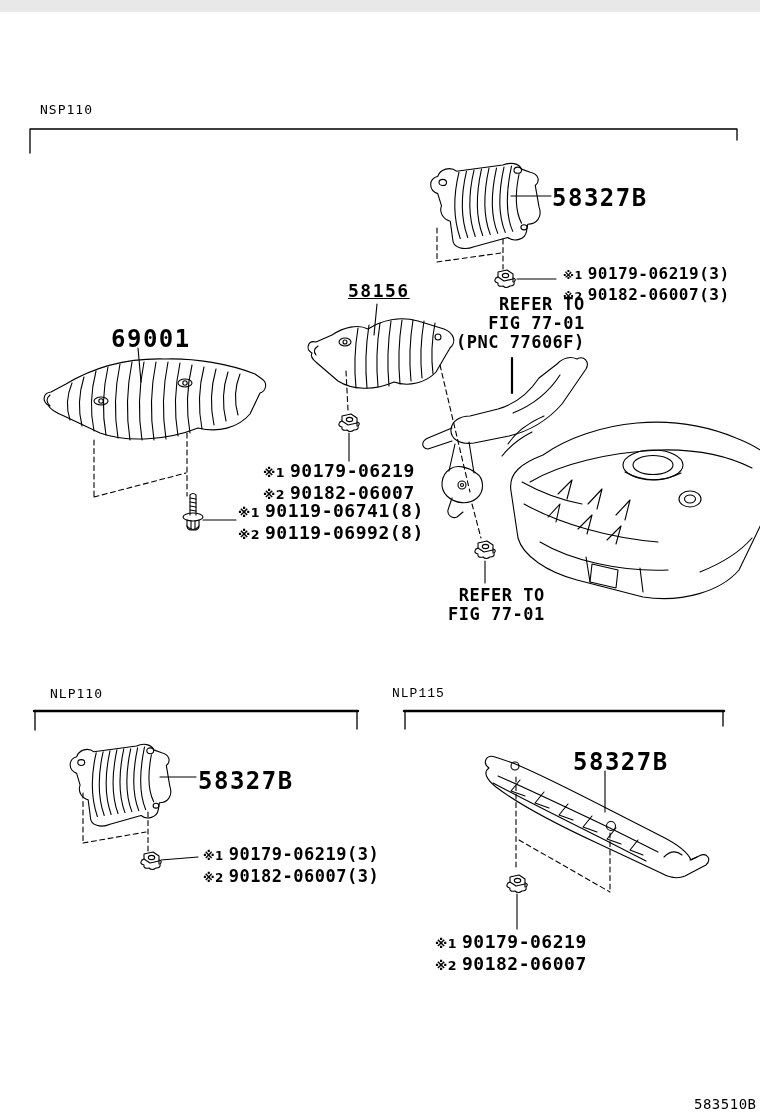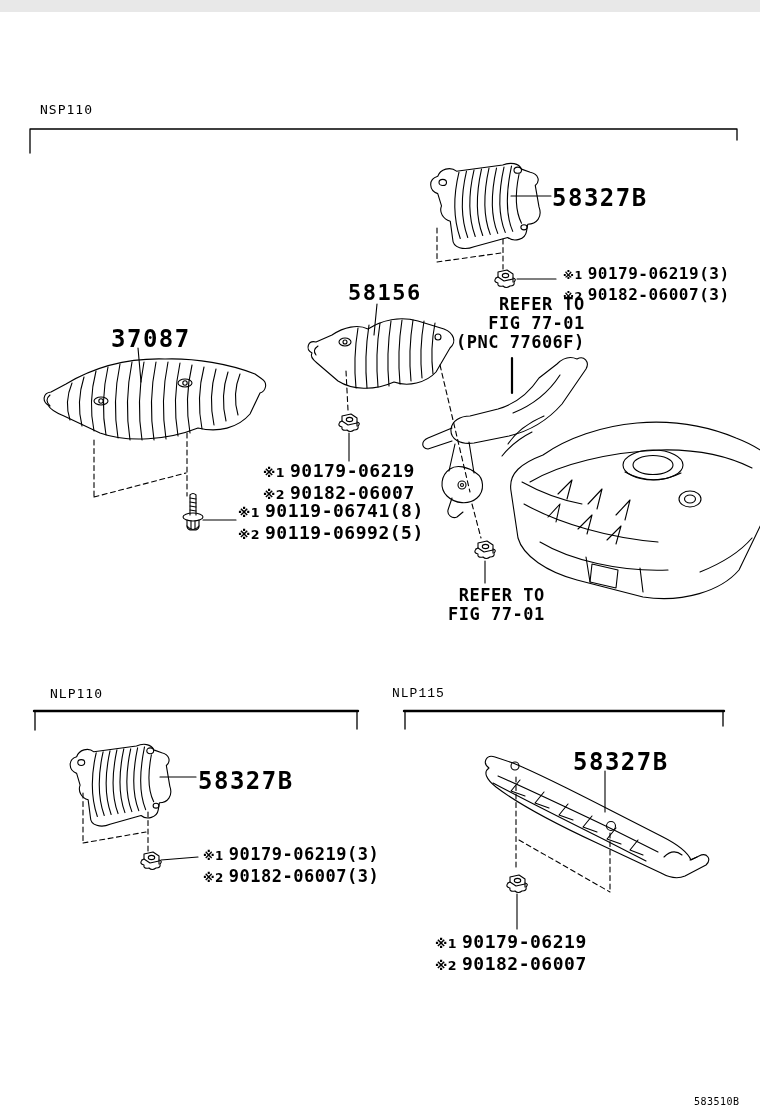--- a/index.html
+++ b/index.html
@@ -5,29 +5,29 @@
   html,body{margin:0;padding:0;background:#e8e8e8;}
   #stage{
     position:relative;width:760px;height:1112px;margin:12px auto;
     background:#ffffff;overflow:hidden;
     font-family:"DejaVu Sans Mono", monospace;color:#000;
   }
   #art{position:absolute;left:0;top:0;}
   .lbl{position:absolute;white-space:nowrap;color:#000;}
   .seccode{font-size:13px;letter-spacing:1px;font-weight:500;}
   .part{font-weight:bold;font-size:24px;letter-spacing:1.5px;}
-  .part.big{font-size:22px;}
+  .part.big{font-size:18px;text-decoration:underline;}
   .note{font-weight:bold;font-size:17px;line-height:19px;letter-spacing:0.5px;text-align:right;}
   .fast{font-weight:bold;}
   .f-row{display:flex;align-items:baseline;}
   .fs16 .f-row{font-size:16px;line-height:19px;letter-spacing:0.5px;}
   .fs17 .f-row{font-size:17px;line-height:20px;letter-spacing:0.5px;}
   .fs18 .f-row{font-size:18px;line-height:20px;letter-spacing:0.5px;}
   .ref{font-family:"DejaVu Sans", sans-serif;font-size:0.7em;font-weight:700;margin-right:5px;}
-  .figcode{font-size:10px;letter-spacing:0.5px;}
+  .figcode{font-size:14px;letter-spacing:0.5px;}
   svg *{vector-effect:non-scaling-stroke;}
 </style>
 </head>
 <body>
 
 <div id="stage">
 
   <svg id="art" width="760" height="1112" viewBox="0 0 760 1112" fill="none" stroke="#000" stroke-width="1.1" stroke-linecap="round" stroke-linejoin="round">
 
     <defs>
@@ -195,21 +195,21 @@
     <use href="#nutIcon" transform="translate(517,873)"></use>
     <path d="M517 882 V917"></path>
   </svg>
 
   <div class="lbl seccode" style="left:40px;top:90px;">NSP110</div>
   <div class="lbl seccode" style="left:50px;top:674px;">NLP110</div>
   <div class="lbl seccode" style="left:392px;top:674px;font-family:Liberation Mono, monospace;">NLP115</div>
 
   <div class="lbl part" style="left:552px;top:172px;">58327B</div>
   <div class="lbl part big" style="left:348px;top:268px;">58156</div>
-  <div class="lbl part" style="left:111px;top:313px;">37087</div>
+  <div class="lbl part" style="left:111px;top:313px;">69001</div>
   <div class="lbl part" style="left:198px;top:755px;">58327B</div>
   <div class="lbl part" style="left:573px;top:736px;">58327B</div>
 
   <div class="lbl fast fs16" style="left:563px;top:252px;">
     <div class="f-row">
       <span class="ref">※1</span>
       <span class="num">90179-06219(3)</span>
     </div>
     <div class="f-row">
       <span class="ref">※2</span>
@@ -228,21 +228,21 @@
     </div>
   </div>
 
   <div class="lbl fast fs18" style="left:238px;top:489px;">
     <div class="f-row">
       <span class="ref">※1</span>
       <span class="num">90119-06741(8)</span>
     </div>
     <div class="f-row">
       <span class="ref">※2</span>
-      <span class="num">90119-06992(5)</span>
+      <span class="num">90119-06992(8)</span>
     </div>
   </div>
 
   <div class="lbl fast fs17" style="left:203px;top:832px;">
     <div class="f-row">
       <span class="ref">※1</span>
       <span class="num">90179-06219(3)</span>
     </div>
     <div class="f-row">
       <span class="ref">※2</span>

